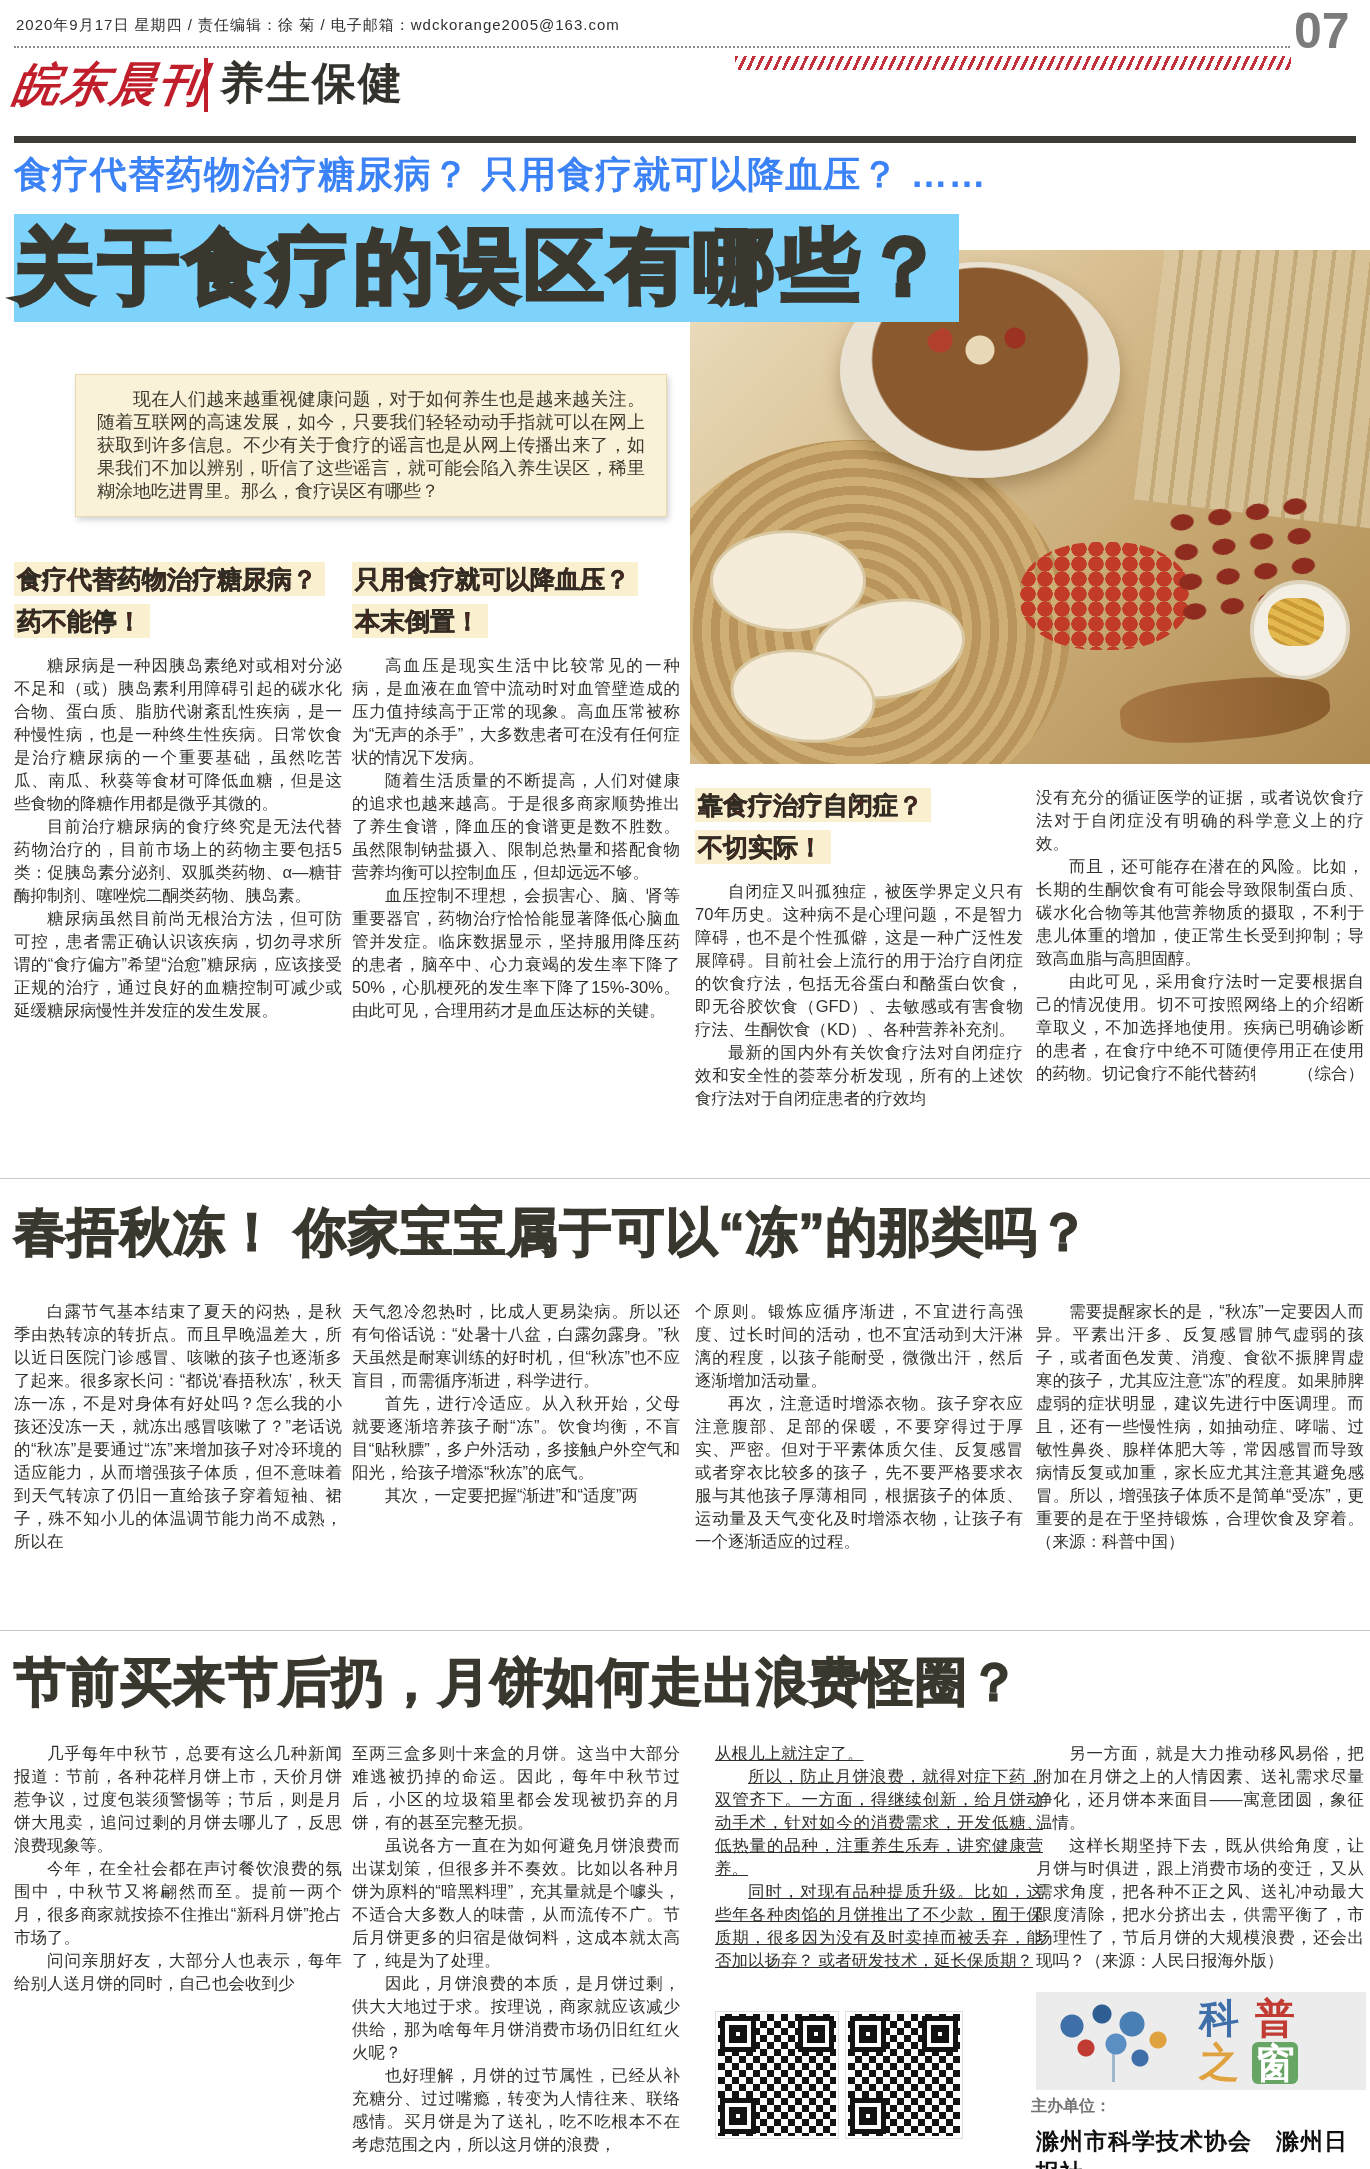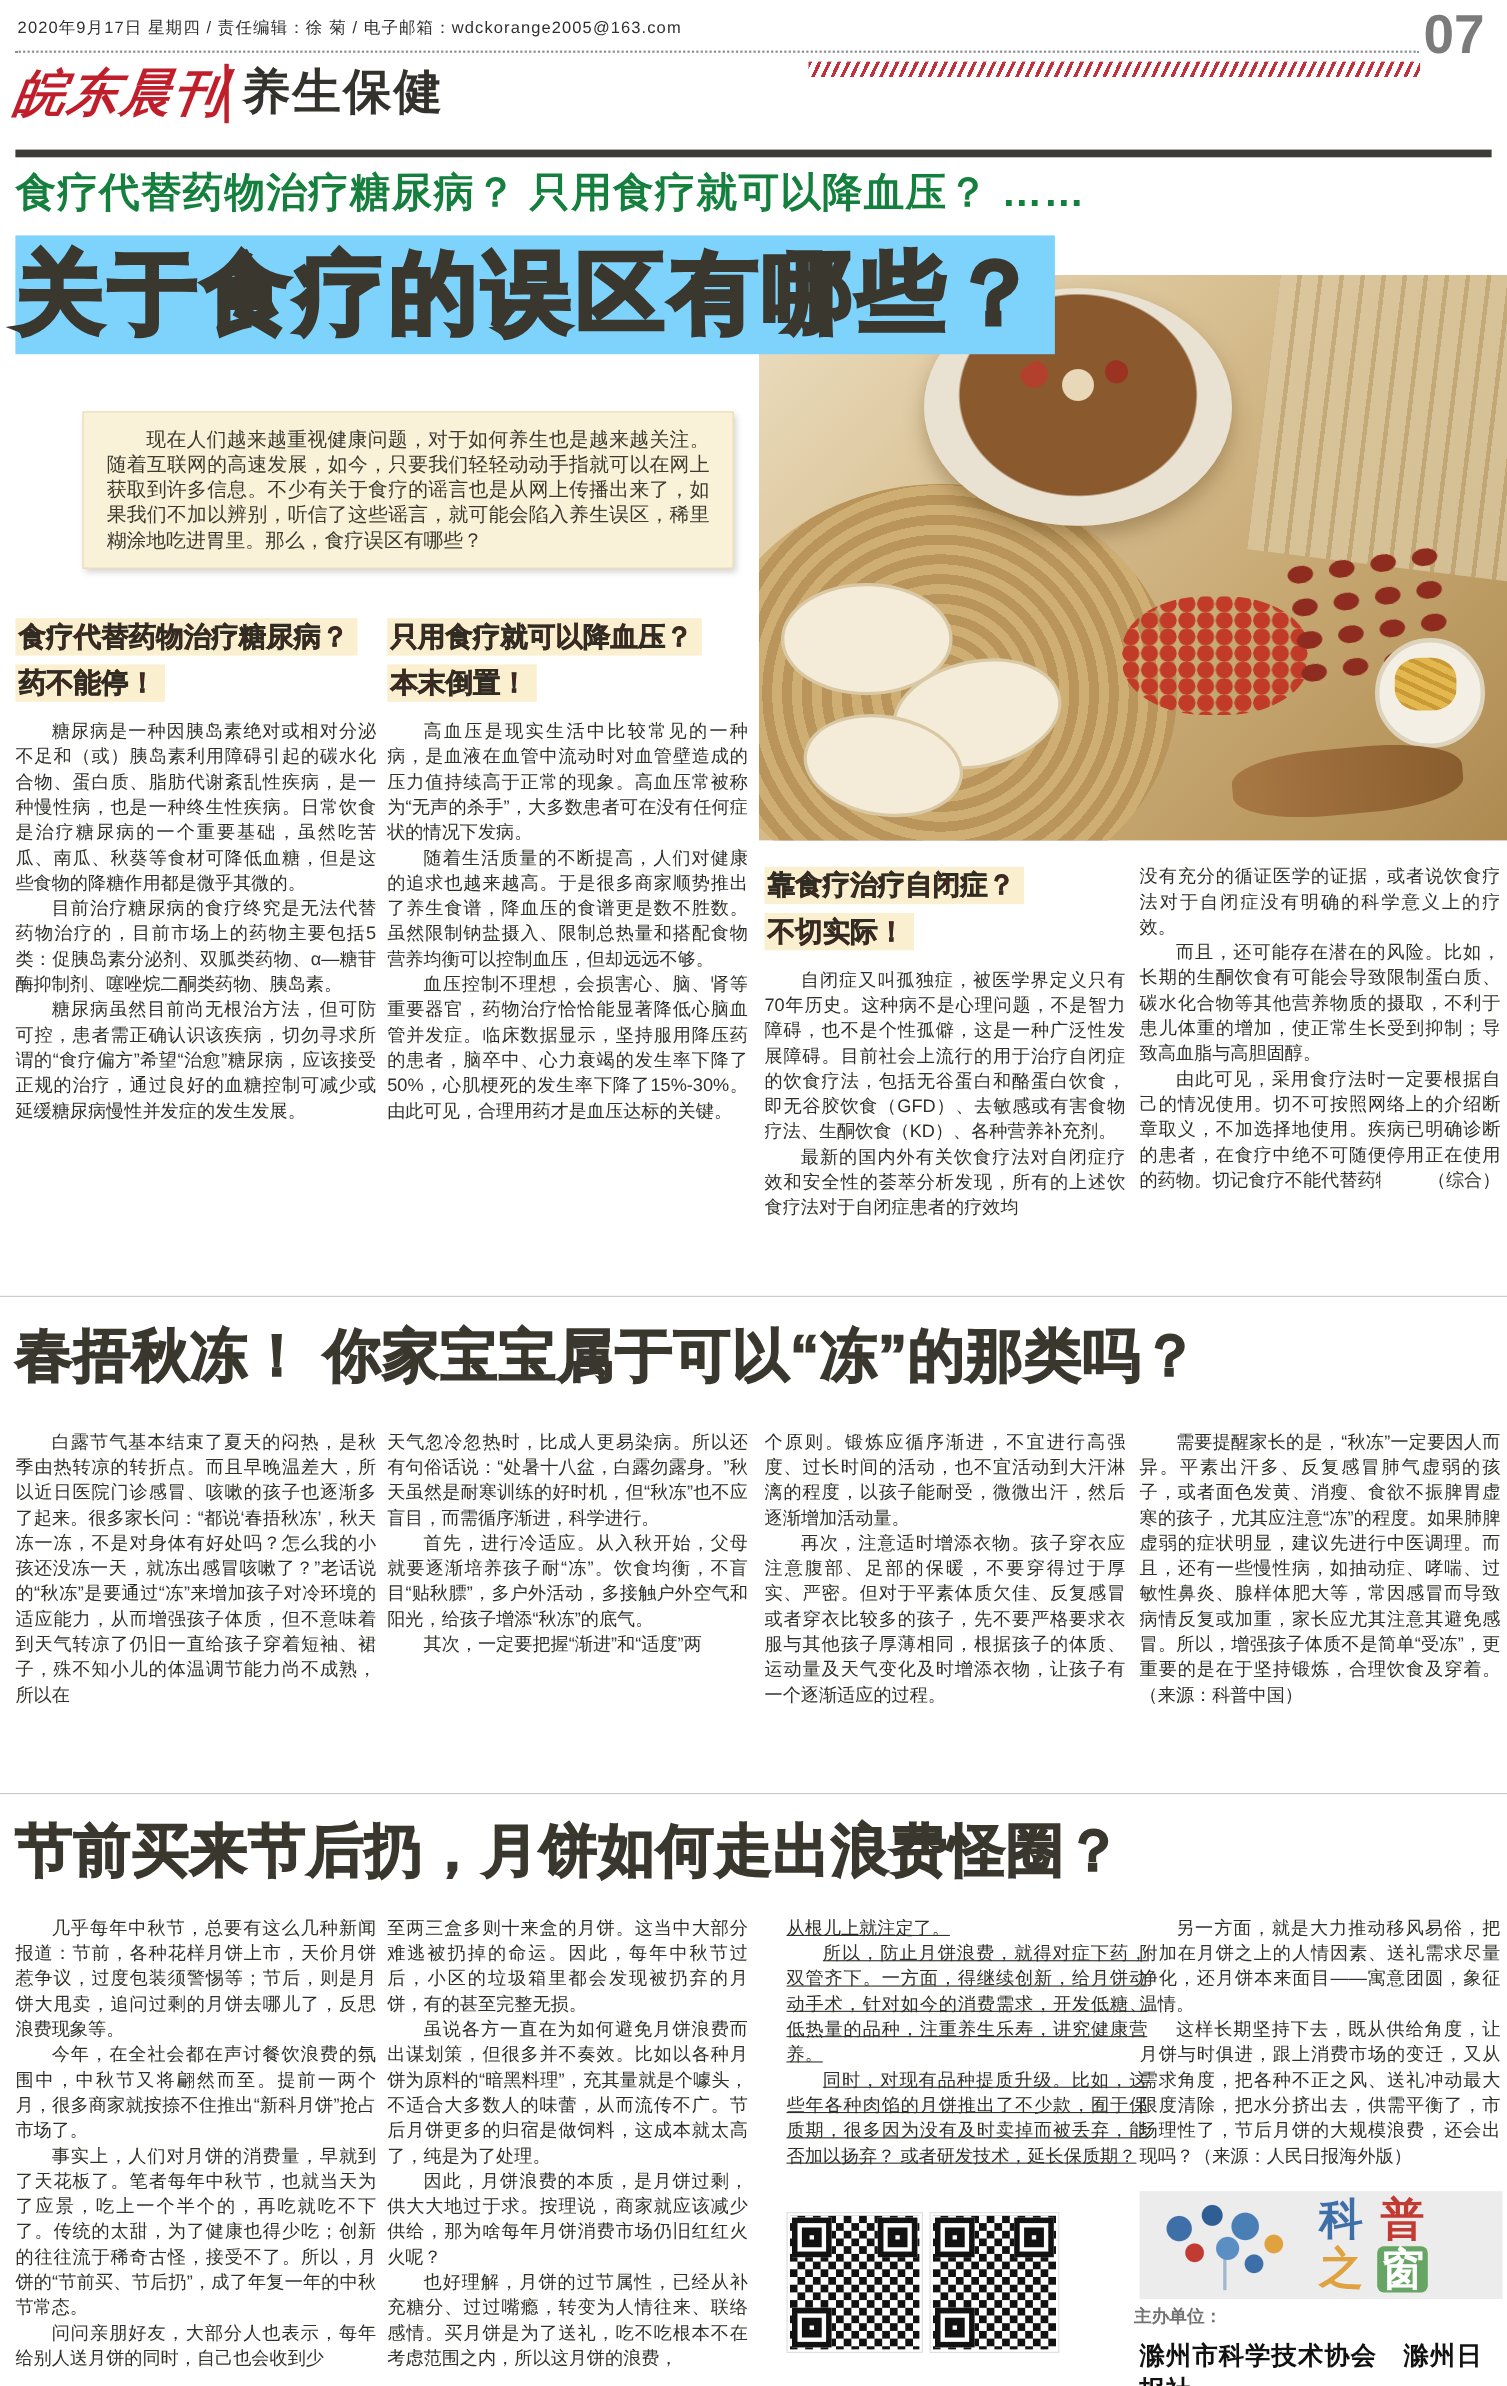--- a/index.html
+++ b/index.html
@@ -12,21 +12,21 @@
   .pagenum{position:absolute;left:1294px;top:2px;font-size:50px;font-weight:900;color:#7b7b7b;}
   .hatch{position:absolute;left:735px;top:56px;width:556px;height:14px;
          background:repeating-linear-gradient(115deg,#c2303c 0 3px,#ffffff 3px 8px);}
   .mast-script{position:absolute;left:14px;top:54px;font-size:46px;font-weight:900;font-style:italic;
                color:#c01e2a;transform:skewX(-8deg);letter-spacing:2px;}
   .mast-div{position:absolute;left:204px;top:58px;width:4px;height:54px;background:#c01e2a;}
   .section-title{position:absolute;left:220px;top:54px;font-size:44px;font-weight:900;color:#33322c;letter-spacing:2px;}
   .thickrule{position:absolute;left:14px;top:136px;width:1342px;height:7px;background:#3d3b36;}
 
   
-  .kicker{position:absolute;left:14px;top:150px;font-size:37px;font-weight:700;color:#15803d;letter-spacing:1px;}
+  .kicker{position:absolute;left:14px;top:150px;font-size:37px;font-weight:700;color:#3b82f6;letter-spacing:1px;}
   .headline1{position:absolute;left:14px;top:214px;font-size:80px;font-weight:900;color:#3a372e;
              letter-spacing:5px;-webkit-text-stroke:4px #3a372e;background:#7dd3fc;z-index:5;padding-right:10px;}
   .introbox{position:absolute;left:75px;top:374px;width:548px;background:#faf2d8;border:1px solid #e9d9ad;
             box-shadow:2px 3px 6px rgba(0,0,0,.18);padding:13px 21px;font-size:18px;line-height:23px;
             text-align:justify;color:#3c3a2e;z-index:6;}
   .introbox p{margin:0;text-indent:2em;}
 
   .photo{position:absolute;left:690px;top:250px;width:680px;height:514px;z-index:1;overflow:hidden;
          background:linear-gradient(135deg,#ecdfc2 0%,#d9c194 35%,#c3a36c 70%,#ad8a50 100%);}
   .ph-scroll{position:absolute;right:-20px;top:-15px;width:240px;height:280px;opacity:.75;transform:rotate(7deg);
@@ -193,21 +193,20 @@
     <p>需要提醒家长的是，“秋冻”一定要因人而异。平素出汗多、反复感冒肺气虚弱的孩子，或者面色发黄、消瘦、食欲不振脾胃虚寒的孩子，尤其应注意“冻”的程度。如果肺脾虚弱的症状明显，建议先进行中医调理。而且，还有一些慢性病，如抽动症、哮喘、过敏性鼻炎、腺样体肥大等，常因感冒而导致病情反复或加重，家长应尤其注意其避免感冒。所以，增强孩子体质不是简单“受冻”，更重要的是在于坚持锻炼，合理饮食及穿着。（来源：科普中国）</p>
   </div>
 
   <div class="divline" style="top:1630px;"></div>
 
   <div class="headline2" style="top:1648px;">节前买来节后扔，月饼如何走出浪费怪圈？</div>
 
   <div class="col" style="left:14px;top:1742px;">
     <p>几乎每年中秋节，总要有这么几种新闻报道：节前，各种花样月饼上市，天价月饼惹争议，过度包装须警惕等；节后，则是月饼大甩卖，追问过剩的月饼去哪儿了，反思浪费现象等。</p>
     <p>今年，在全社会都在声讨餐饮浪费的氛围中，中秋节又将翩然而至。提前一两个月，很多商家就按捺不住推出“新科月饼”抢占市场了。</p>
-    <p>事实上，人们对月饼的消费量，早就到了天花板了。笔者每年中秋节，也就当天为了应景，吃上一个半个的，再吃就吃不下了。传统的太甜，为了健康也得少吃；创新的往往流于稀奇古怪，接受不了。所以，月饼的“节前买、节后扔”，成了年复一年的中秋节常态。</p>
     <p>问问亲朋好友，大部分人也表示，每年给别人送月饼的同时，自己也会收到少</p>
   </div>
   <div class="col" style="left:352px;top:1742px;">
     <p class="noind">至两三盒多则十来盒的月饼。这当中大部分难逃被扔掉的命运。因此，每年中秋节过后，小区的垃圾箱里都会发现被扔弃的月饼，有的甚至完整无损。</p>
     <p>虽说各方一直在为如何避免月饼浪费而出谋划策，但很多并不奏效。比如以各种月饼为原料的“暗黑料理”，充其量就是个噱头，不适合大多数人的味蕾，从而流传不广。节后月饼更多的归宿是做饲料，这成本就太高了，纯是为了处理。</p>
     <p>因此，月饼浪费的本质，是月饼过剩，供大大地过于求。按理说，商家就应该减少供给，那为啥每年月饼消费市场仍旧红红火火呢？</p>
     <p>也好理解，月饼的过节属性，已经从补充糖分、过过嘴瘾，转变为人情往来、联络感情。买月饼是为了送礼，吃不吃根本不在考虑范围之内，所以这月饼的浪费，</p>
   </div>
   <div class="col" style="left:715px;top:1742px;text-decoration:underline;">
     <p class="noind">从根儿上就注定了。</p>

